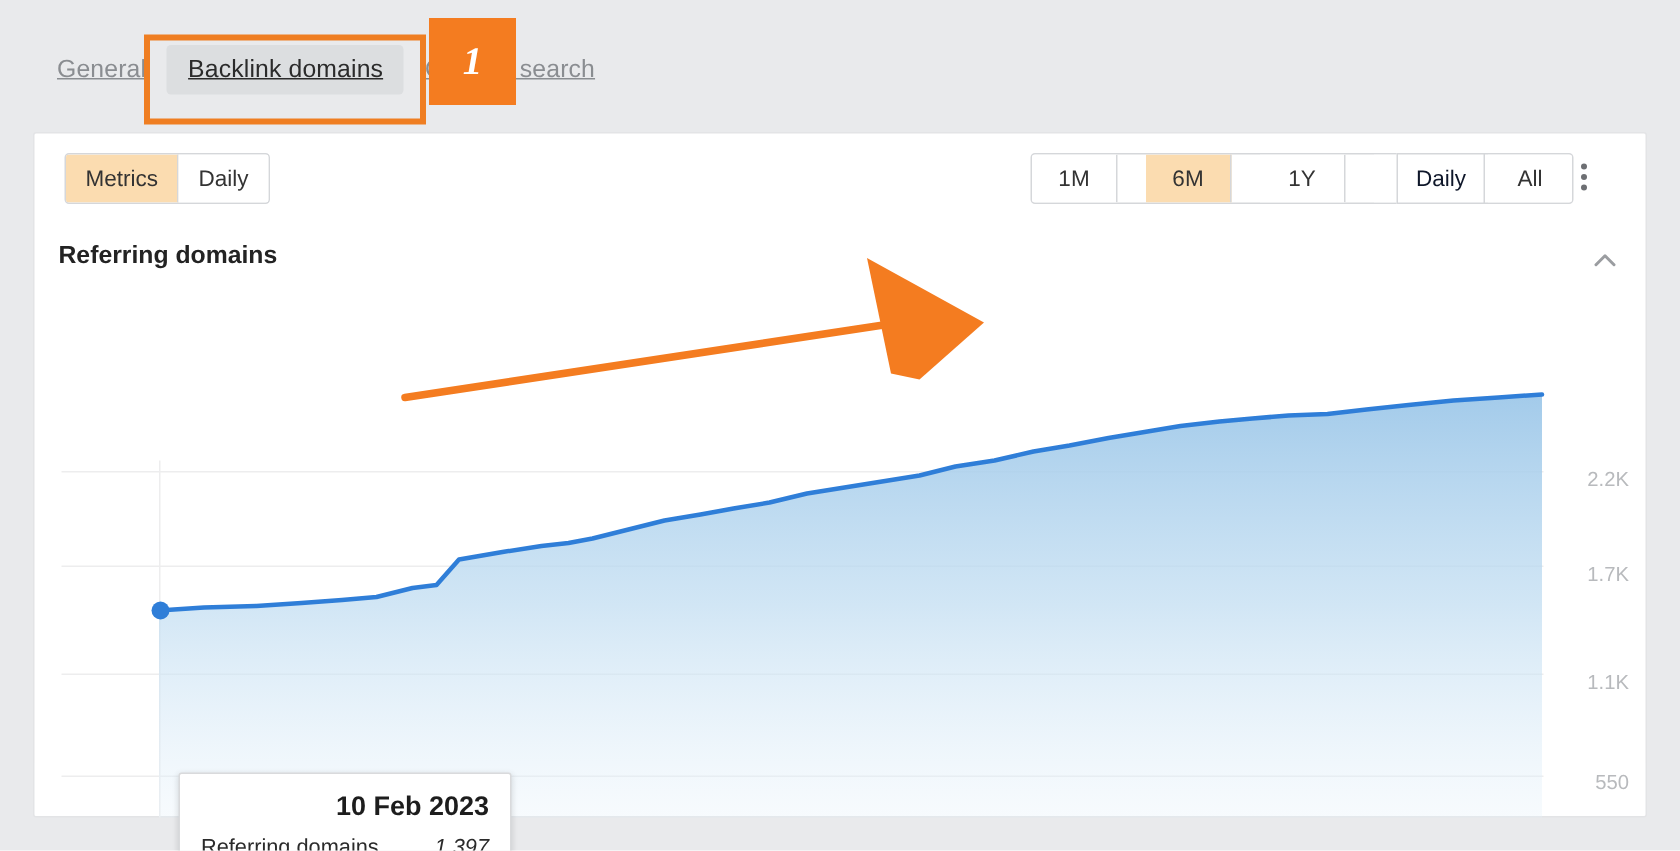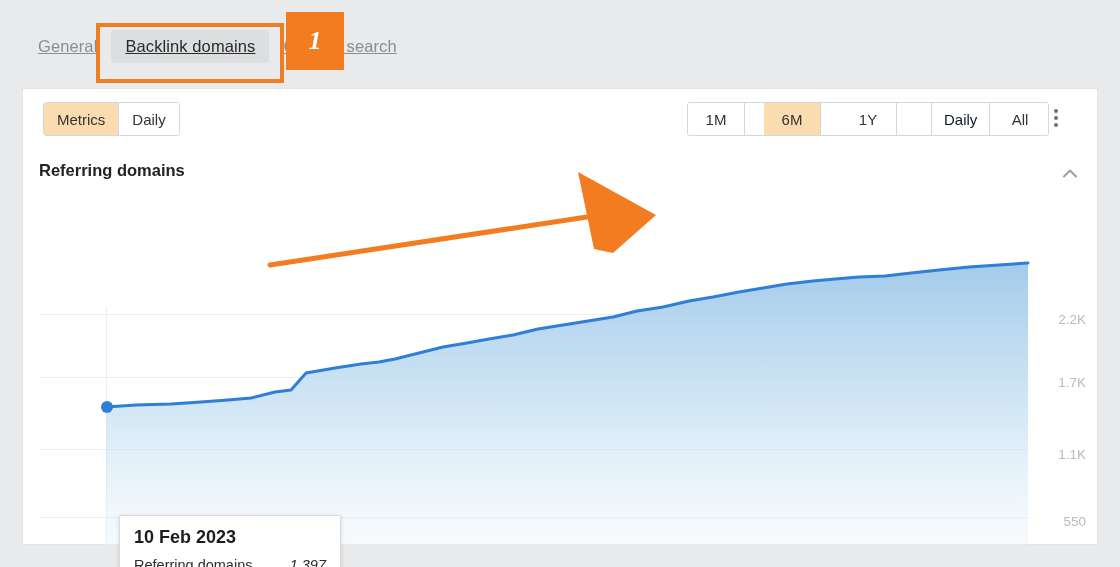--- a/index.html
+++ b/index.html
@@ -156,21 +156,21 @@
   .collapse-icon {
     position: absolute;
     right: 16px; top: 12px;
     width: 22px; height: 22px;
   }
 
   
   .plot {
     position: absolute;
     left: 0; top: 108px;
-    width: 1074px; height: 348px;
+    width: 1074px; height: 348px; text-align: right;
   }
   .plot svg { display: block; }
 
   .tooltip {
     position: absolute;
     left: 96px; top: 318px;
     width: 222px;
     background: #fff;
     border: 1px solid #d9dadc;
     box-shadow: 0 1px 4px rgba(0,0,0,0.14);

